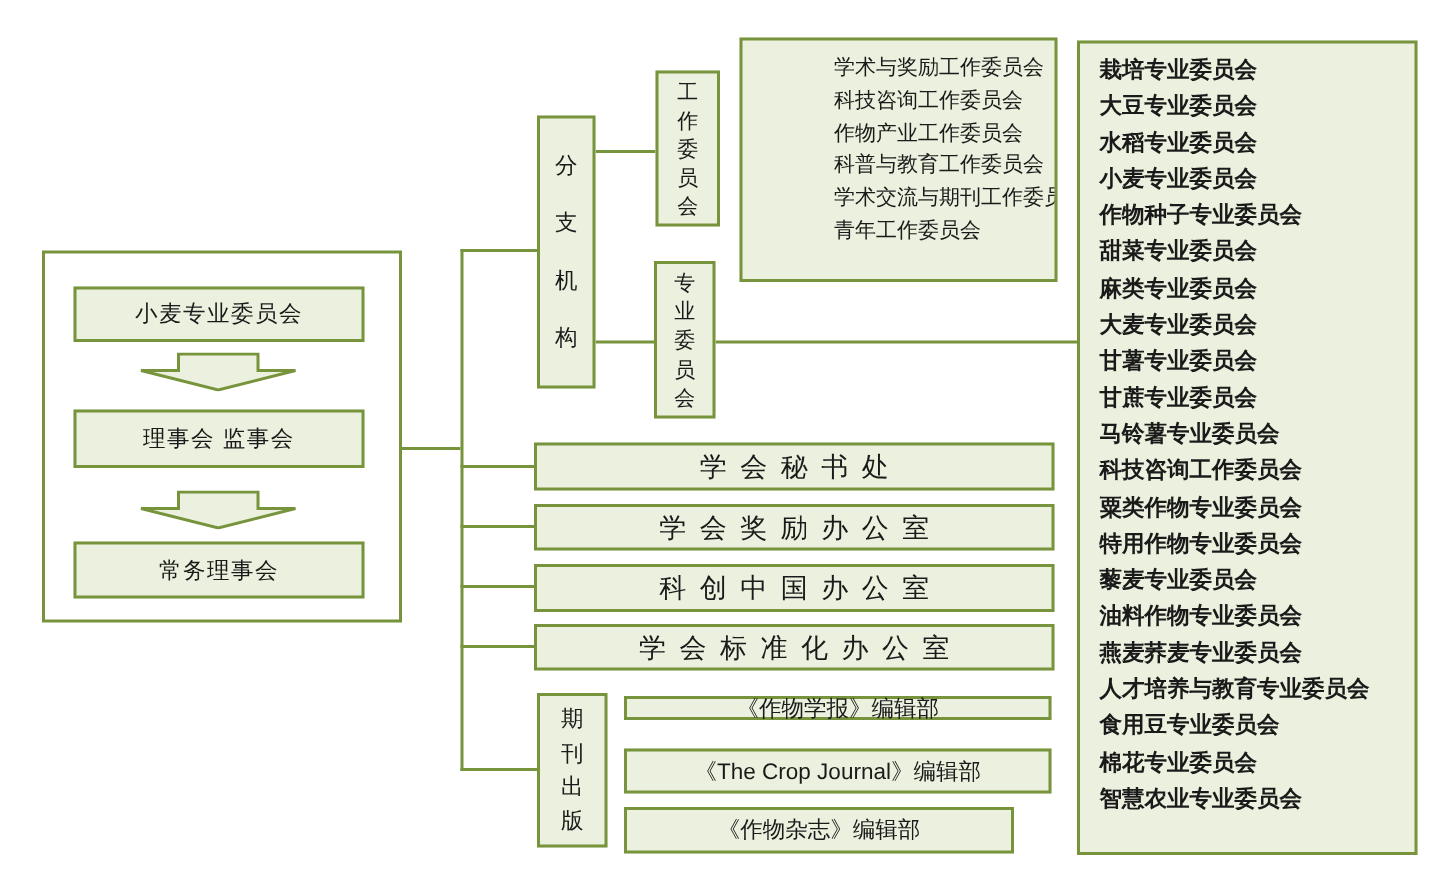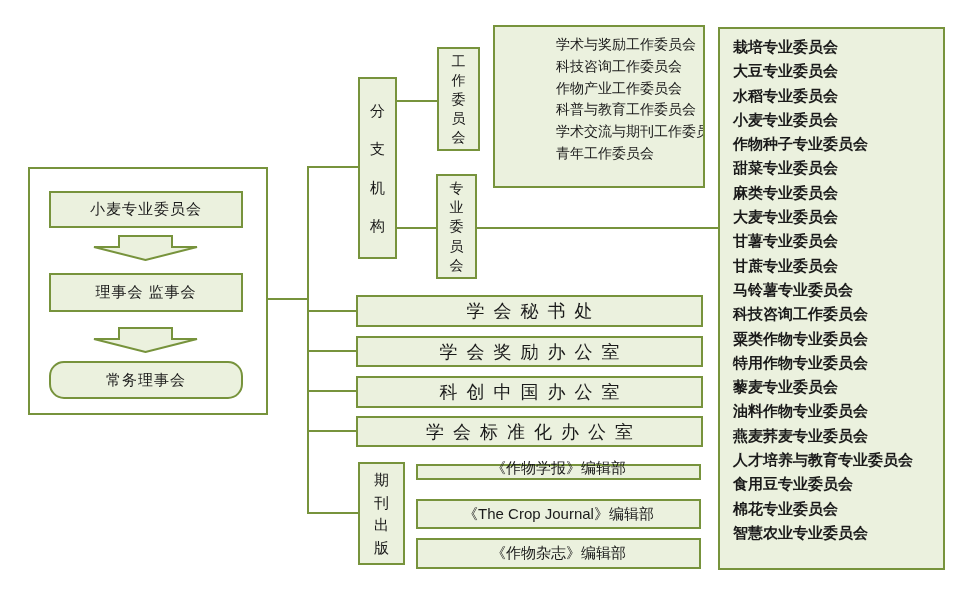--- a/index.html
+++ b/index.html
@@ -84,21 +84,21 @@
   </svg>
 
   <div class="box gov" style="left:49px; top:273px; width:194px; height:39px;">
     <span>理事会 监事会</span>
   </div>
 
   <svg class="arrow" style="left:93px; top:327px;" width="105" height="26" viewBox="0 0 105 26">
     <polygon points="26,1 79,1 79,12 104,12 52.5,25 1,12 26,12" fill="#EBF1DE" stroke="#77933C" stroke-width="2" stroke-linejoin="miter"></polygon>
   </svg>
 
-  <div class="box gov" style="left:49px; top:361px; width:194px; height:38px;border-radius:15px;">
+  <div class="box gov" style="left:49px; top:361px; width:194px; height:38px;">
     <span>常务理事会</span>
   </div>
 
   <div class="box vtext" style="left:358px; top:77px; width:39px; height:182px;">
       <span>分</span>
       <span>支</span>
       <span>机</span>
       <span>构</span>
     </div>
 
@@ -164,23 +164,23 @@
     <span>学会标准化办公室</span>
   </div>
 
   <div class="box vtext" style="left:358px; top:462px; width:47px; height:103px;">
       <span>期</span>
       <span>刊</span>
       <span>出</span>
       <span>版</span>
     </div>
 
-  <div class="box ed" style="left:416px; top:464px; width:285px; height:16px;align-items:flex-end;">
+  <div class="box ed" style="left:416px; top:464px; width:285px; height:16px;">
     <span>《作物学报》编辑部</span>
   </div>
   <div class="box ed" style="left:416px; top:499px; width:285px; height:30px;">
     <span>《The Crop Journal》编辑部</span>
   </div>
-  <div class="box ed" style="left:416px; top:538px; width:285px; height:31px;">
+  <div class="box ed" style="left:416px; top:538px; width:260px; height:31px;">
     <span>《作物杂志》编辑部</span>
   </div>
 
 </div>
 
 </body></html>

